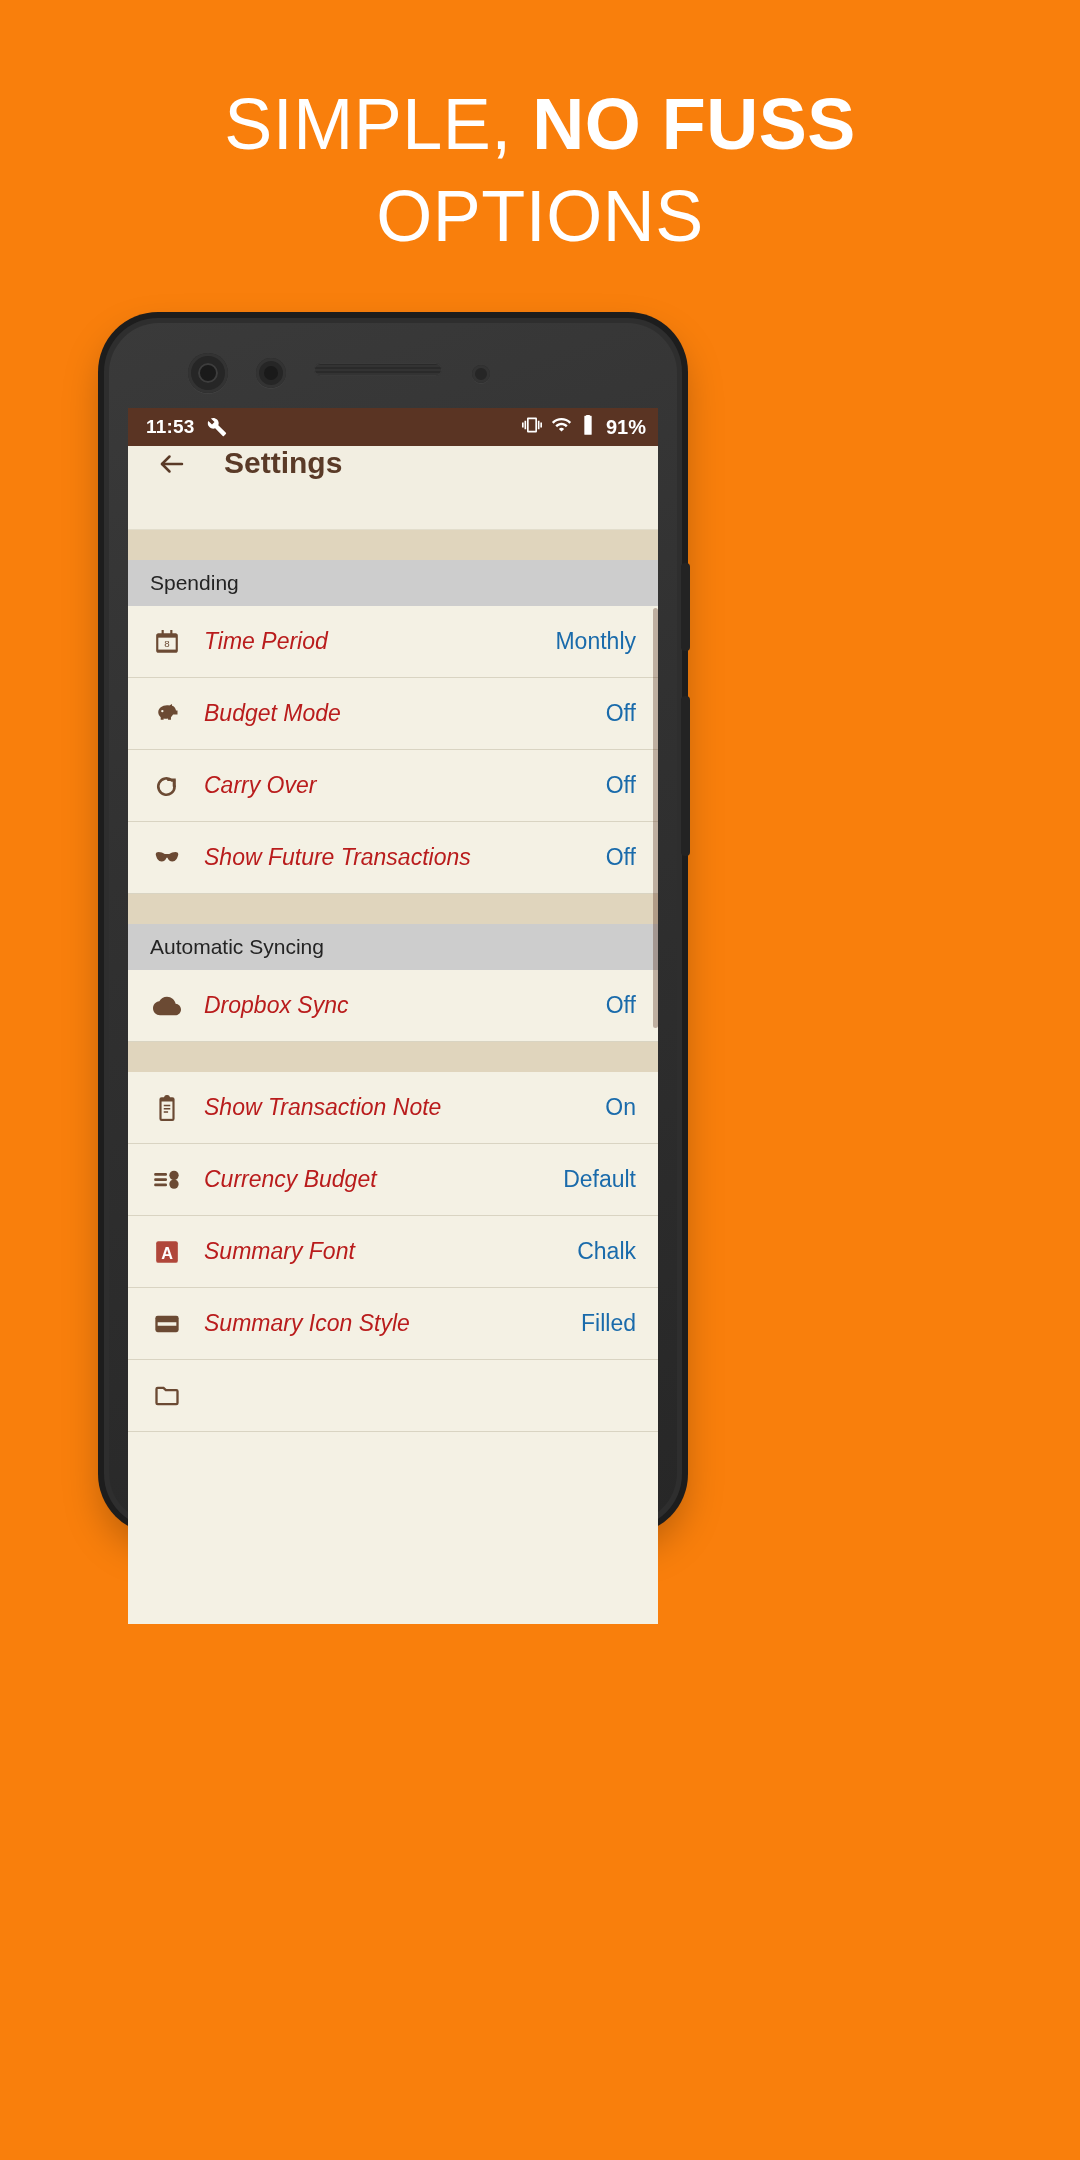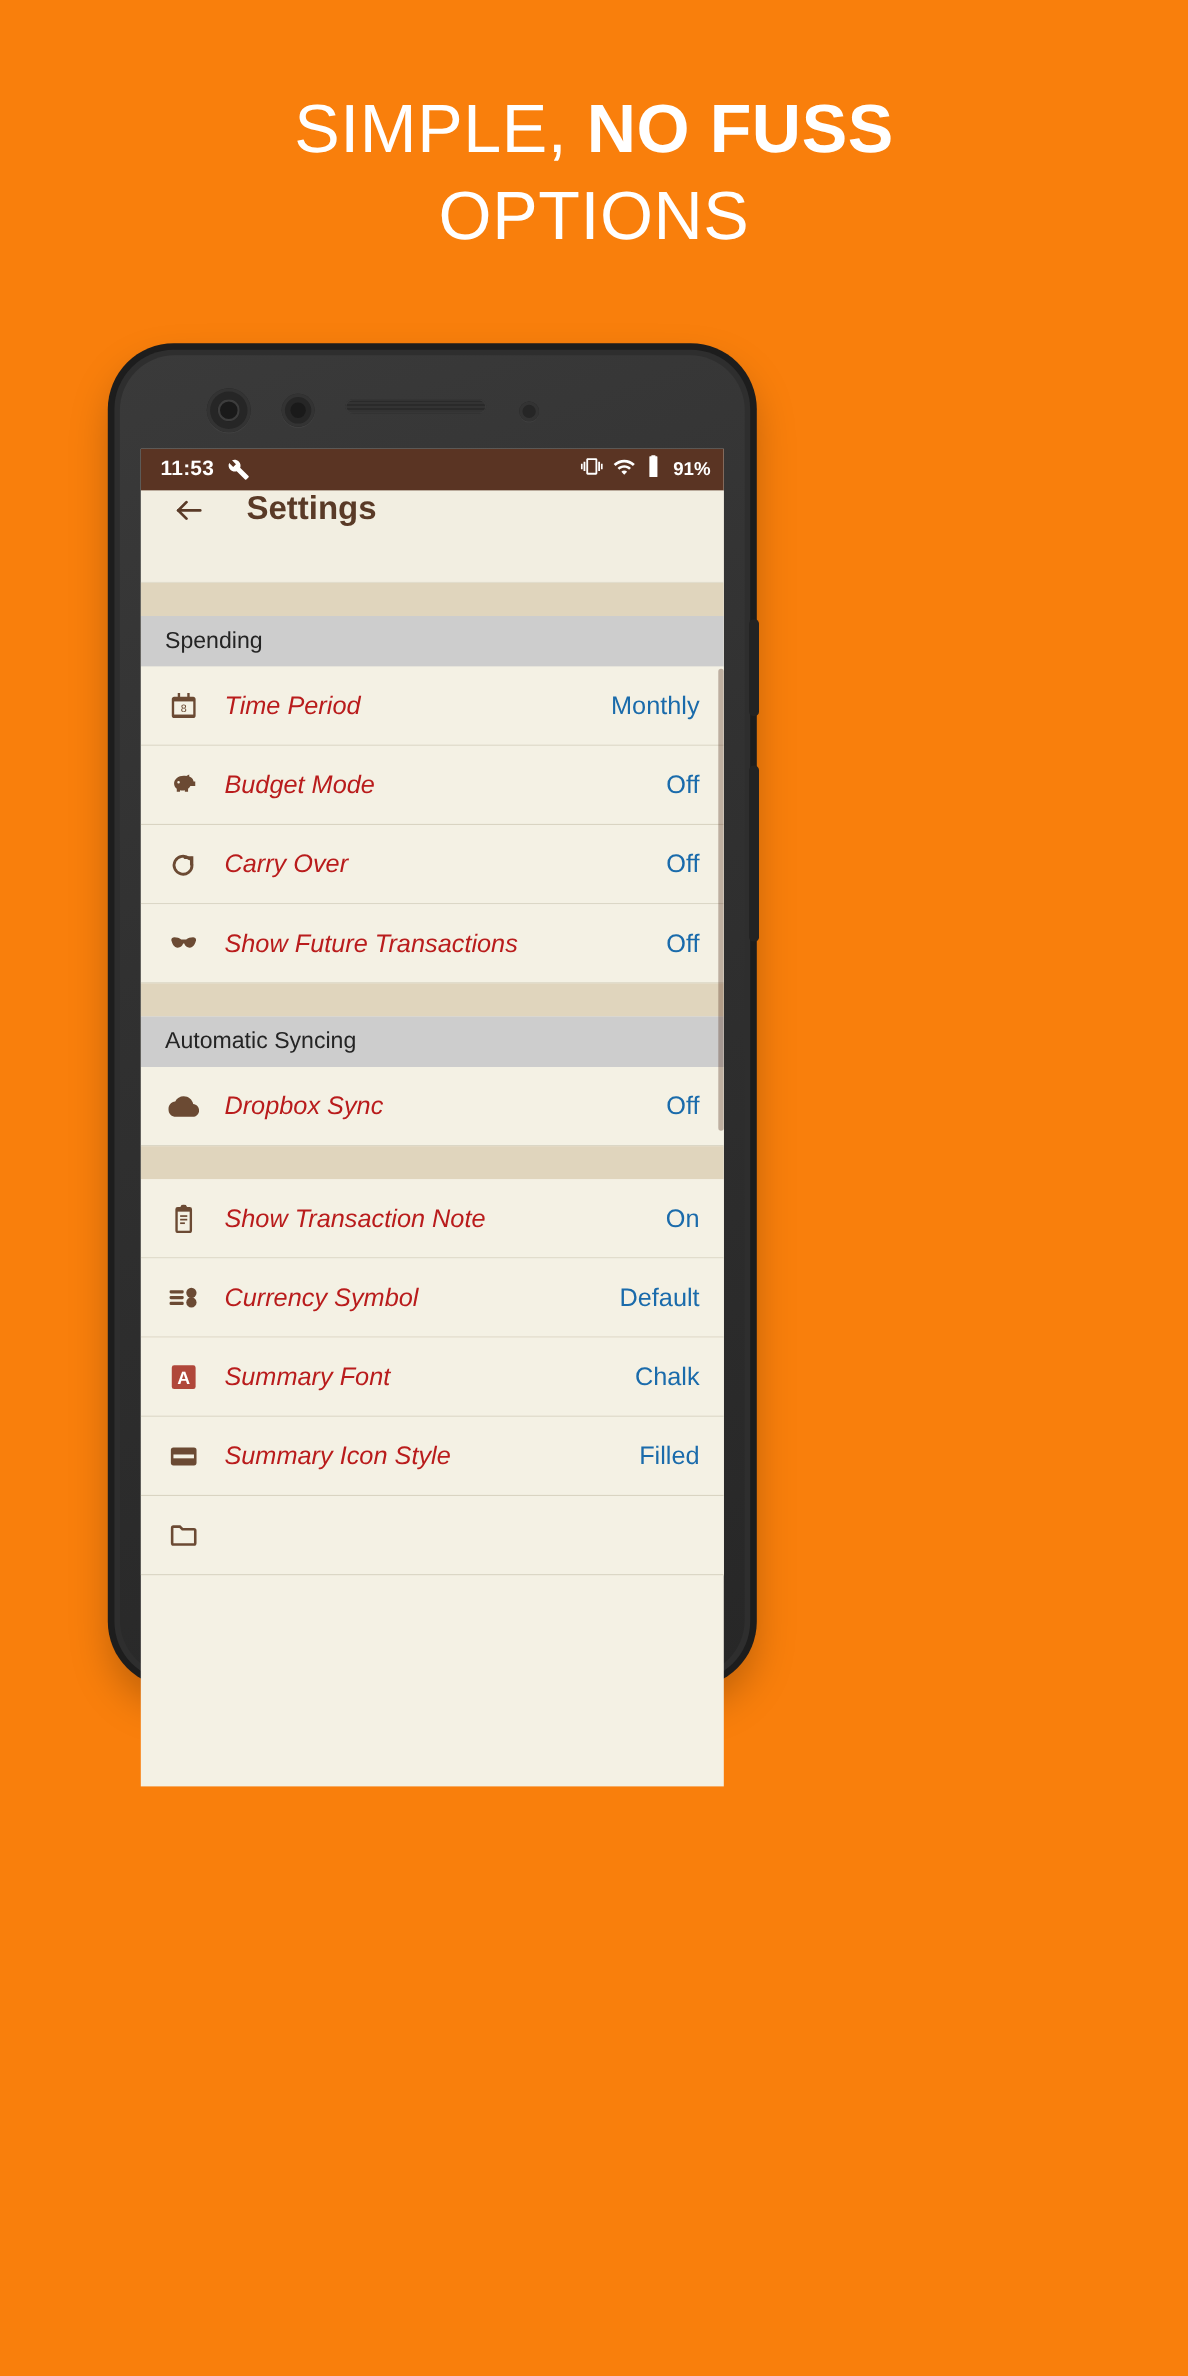--- a/index.html
+++ b/index.html
@@ -10,21 +10,21 @@
     overflow:hidden;
     position:relative;
   }
 
   
   .headline {
     position:absolute;
     top:78px; left:0; right:0;
     text-align:center;
     color:#ffffff;
-    font-size:62px;
+    font-size:72px;
     line-height:1.28;
     letter-spacing:0.5px;
   }
   .headline .light { font-weight:300; }
   .headline .bold  { font-weight:700; }
 
   
   .device {
     position:absolute;
     left:104px; top:318px;
@@ -89,21 +89,21 @@
     display:flex; align-items:center;
     padding:0 12px 0 18px;
     color:#ffffff;
     font-size:19px;
     font-weight:700;
   }
   .sb-time { letter-spacing:.2px; }
   .sb-wrench { margin-left:12px; display:flex; align-items:center; }
   .sb-spacer { flex:1; }
   .sb-right { display:flex; align-items:center; gap:9px; }
-  .sb-pct { font-size:17px; font-weight:700; margin-left:2px; }
+  .sb-pct { font-size:20px; font-weight:700; margin-left:2px; }
 
   
   .appbar {
     height:84px;
     background:#f2eee1;
     display:flex; align-items:flex-start;
     padding-left:26px;
     border-bottom:1px solid #e2ddcc;
   }
   .appbar .back { width:36px; height:36px; display:flex;align-items:center;justify-content:center; }
@@ -300,21 +300,21 @@
       <div class="row">
         <span class="ico">
           <svg width="28" height="28" viewBox="0 0 24 24" fill="#6b4a33">
               <rect x="1" y="6" width="11" height="2.4" rx="1"></rect>
               <rect x="1" y="10.5" width="11" height="2.4" rx="1"></rect>
               <rect x="1" y="15" width="11" height="2.4" rx="1"></rect>
               <circle cx="18" cy="8" r="4"></circle>
               <circle cx="18" cy="15.5" r="4"></circle>
             </svg>
         </span>
-        <span class="label">Currency Symbol</span>
+        <span class="label">Currency Budget</span>
         <span class="value">Default</span>
       </div>
 
       <div class="row">
         <span class="ico">
           <svg width="26" height="26" viewBox="0 0 24 24">
               <rect x="2" y="2" width="20" height="20" rx="2" fill="#b0473a"></rect>
               <text x="12" y="18" font-size="15" font-weight="bold" font-family="Liberation Sans, sans-serif" fill="#ffffff" text-anchor="middle">A</text>
             </svg>
         </span>

